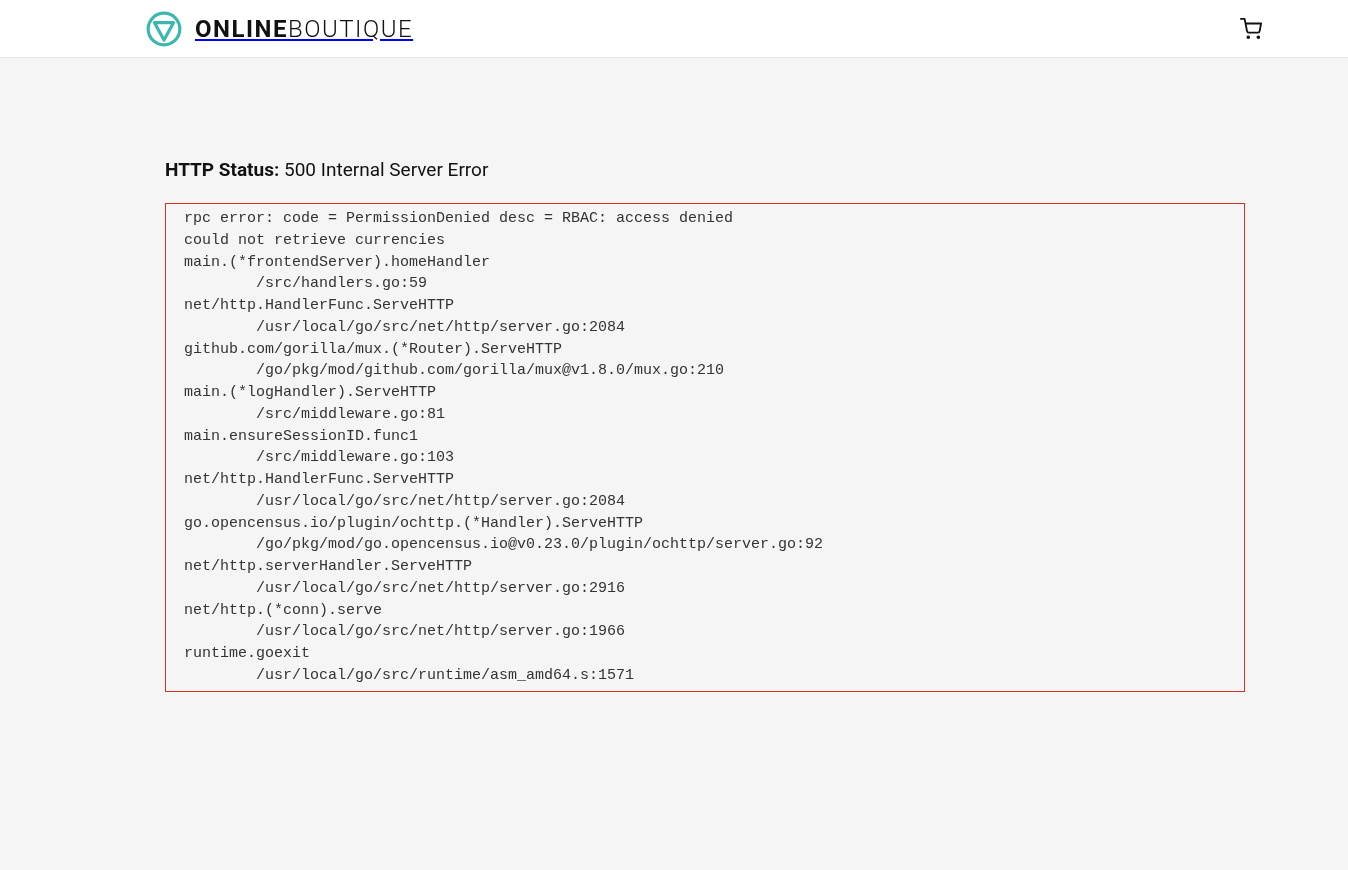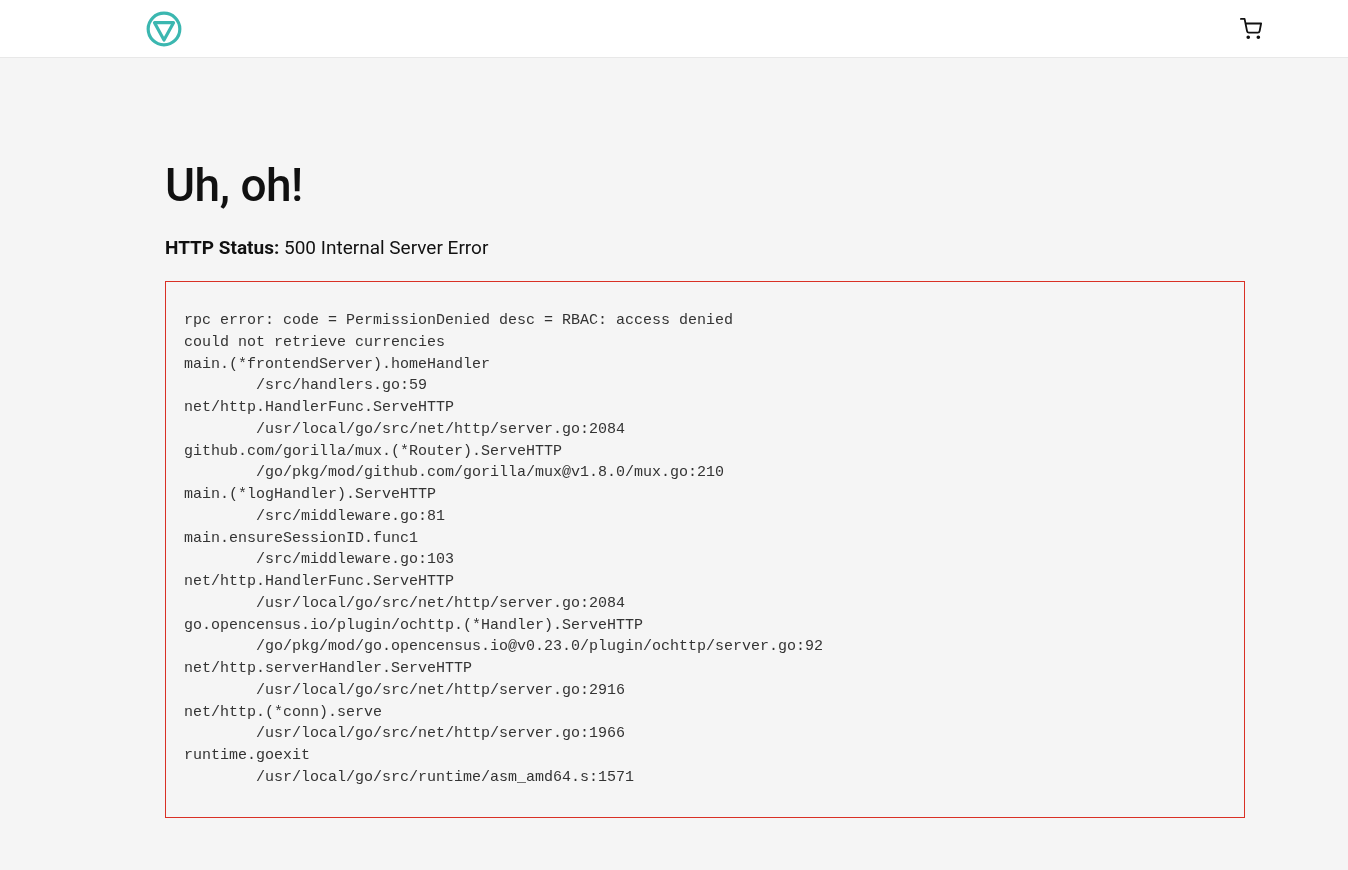--- a/index.html
+++ b/index.html
@@ -70,55 +70,57 @@
     p.http-line {
       font-size: 19px;
       margin-bottom: 22px;
     }
     p.http-line .label {
       font-weight: 700;
     }
     pre.stack {
       border: 1px solid #d93025;
       background: transparent;
-      padding: 28px 18px;
+      padding: 4px 18px;
       font-family: "SFMono-Regular", Consolas, "Liberation Mono", Menlo, Courier, monospace;
       font-size: 15px;
       line-height: 1.45;
       color: #333;
       white-space: pre;
       overflow-x: auto;
       width: 1080px;
     }
   </style>
 </head>
 <body>
 
 <header>
   <a class="brand" href="#">
     <span class="brand-logo">
       <svg viewBox="0 0 48 48" fill="none">
         <circle cx="24" cy="24" r="20" stroke="#3bb7b0" stroke-width="4" fill="none"></circle>
         <path d="M12 16 L36 16 L24 38 Z" stroke="#3bb7b0" stroke-width="4" fill="none" stroke-linejoin="round"></path>
       </svg>
     </span>
+    <span class="brand-text">
+      <span>ONLINE</span><span class="thin">BOUTIQUE</span>
+    </span>
   </a>
   <button class="cart-btn">
     <span>
       <svg viewBox="0 0 24 24" fill="none" stroke="#111" stroke-width="2" stroke-linecap="round" stroke-linejoin="round">
         <circle cx="9" cy="21" r="1"></circle>
         <circle cx="20" cy="21" r="1"></circle>
         <path d="M1 1h4l2.68 13.39a2 2 0 0 0 2 1.61h9.72a2 2 0 0 0 2-1.61L23 6H6"></path>
       </svg>
     </span>
   </button>
 </header>
 
 <main>
-  <h1 class="error-heading">Uh, oh!</h1>
   <p class="http-line">
     <span class="label">HTTP Status:</span>
     <span>500 Internal Server Error</span>
   </p>
   <pre class="stack">rpc error: code = PermissionDenied desc = RBAC: access denied
 could not retrieve currencies
 main.(*frontendServer).homeHandler
         /src/handlers.go:59
 net/http.HandlerFunc.ServeHTTP
         /usr/local/go/src/net/http/server.go:2084

